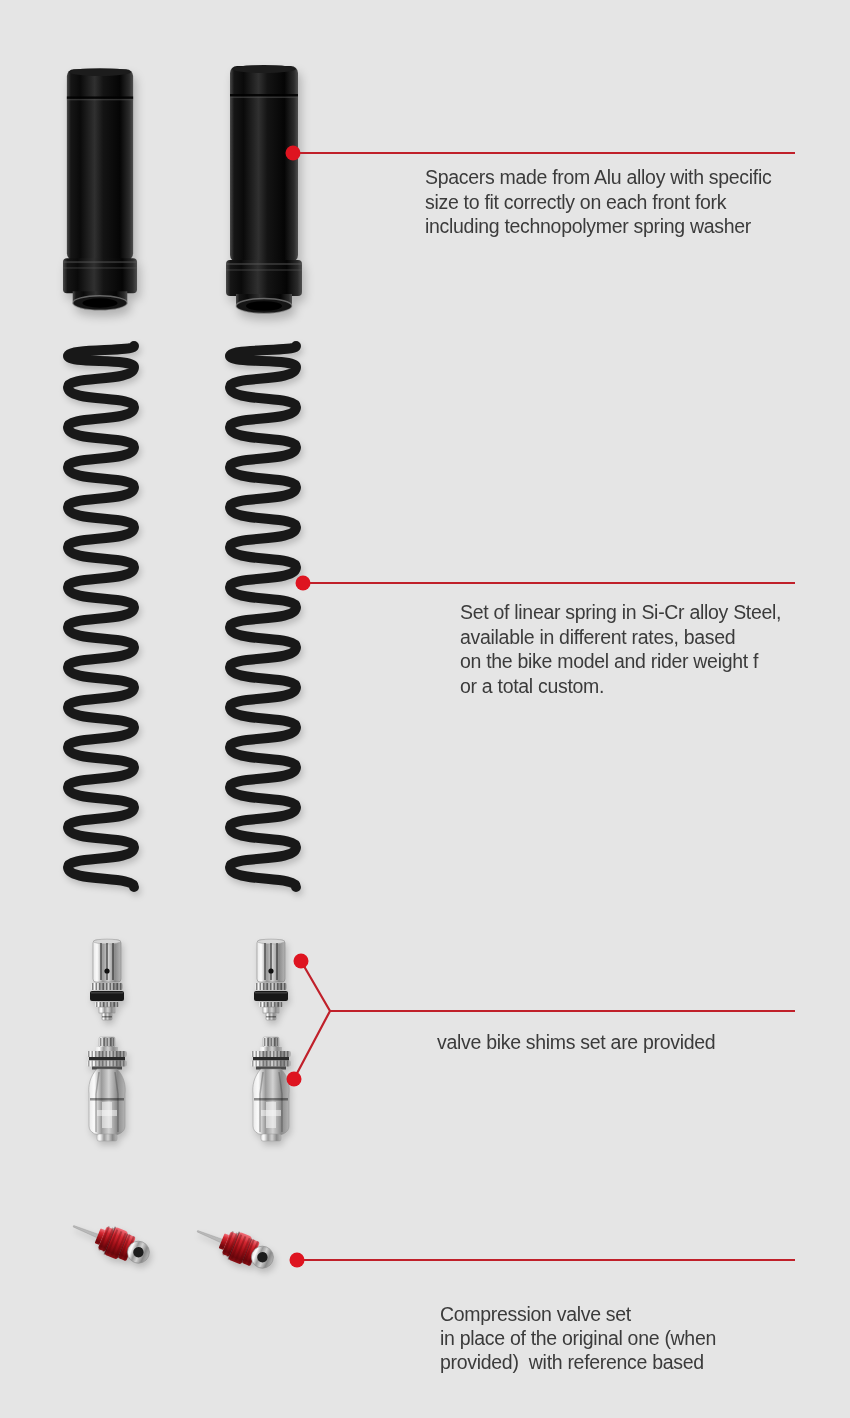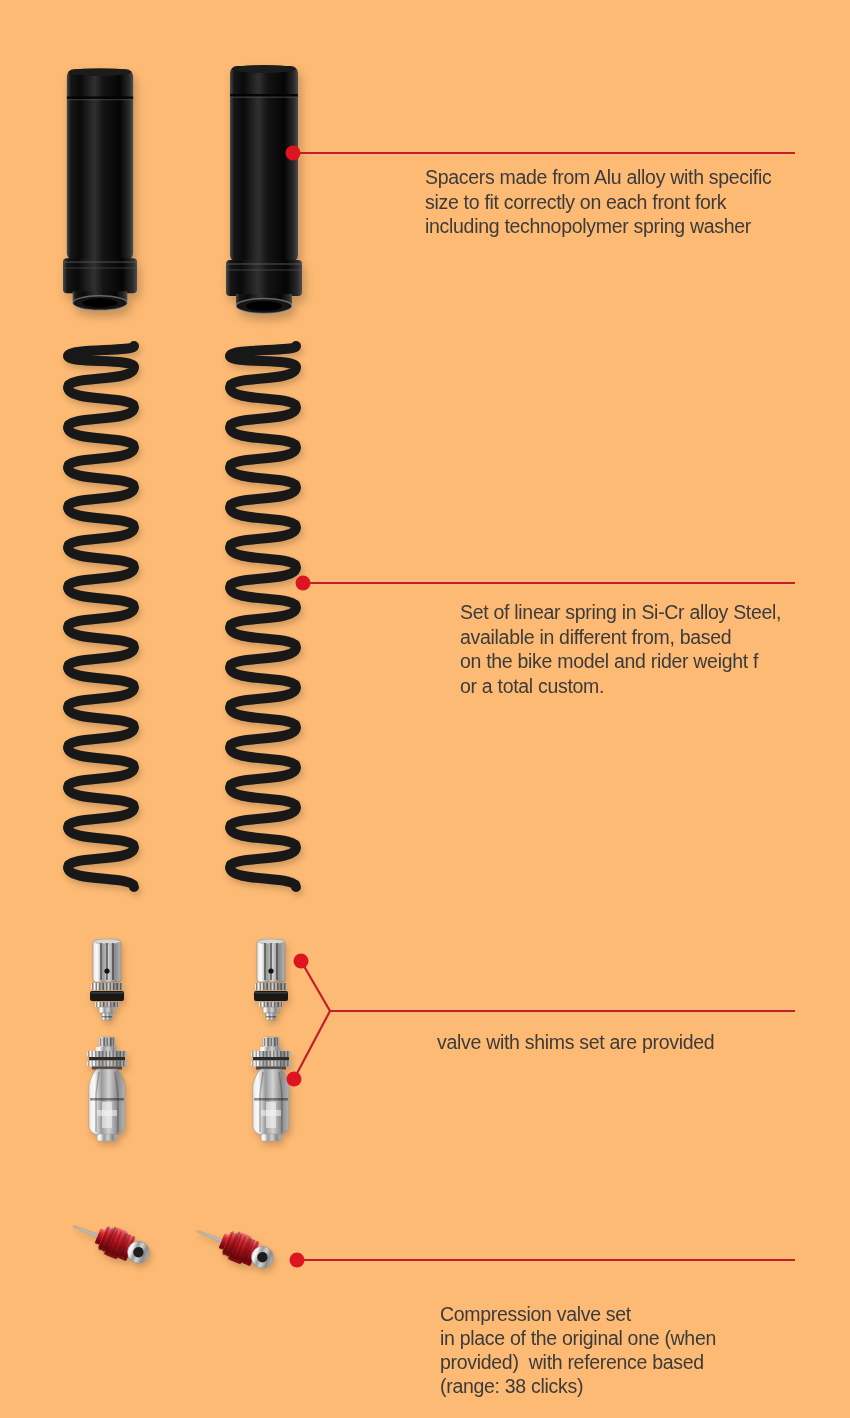--- a/index.html
+++ b/index.html
@@ -1,17 +1,17 @@
 <!DOCTYPE html>
 <html><head>
 <meta charset="utf-8">
 <style>
   html,body{margin:0;padding:0;background:#fff;}
   .page{
-    position:relative;width:850px;height:1418px;background:#fdba74;
+    position:relative;width:850px;height:1418px;background:#e5e5e5;
     font-family:"Liberation Sans",sans-serif;overflow:hidden;
   }
   .part{position:absolute;}
   .shadow-soft{filter:drop-shadow(3px 6px 5px rgba(0,0,0,0.22));}
   .shadow-lite{filter:drop-shadow(2px 4px 3px rgba(0,0,0,0.18));}
   .callout-overlay{position:absolute;left:0;top:0;width:850px;height:1418px;z-index:5;}
   .txt{
     position:absolute;z-index:6;color:#3b3b3b;
     font-size:19.5px;line-height:24.5px;letter-spacing:-0.3px;
   }
@@ -246,29 +246,28 @@
   </svg>
 
   <div class="txt" style="left:425px;top:165px;width:360px">
     <div>Spacers made from Alu alloy with specific</div>
     <div>size to fit correctly on each front fork</div>
     <div>including technopolymer spring washer</div>
   </div>
 
   <div class="txt" style="left:460px;top:600px;width:360px">
     <div>Set of linear spring in Si-Cr alloy Steel,</div>
-    <div>available in different from, based</div>
+    <div>available in different rates, based</div>
     <div>on the bike model and rider weight f</div>
     <div>or a total custom.</div>
   </div>
 
   <div class="txt" style="left:437px;top:1030px;width:360px">
-    <div>valve with shims set are provided</div>
+    <div>valve bike shims set are provided</div>
   </div>
 
   <div class="txt t4" style="left:440px;top:1302px;width:360px">
     <div><span class="b">Compression</span><span> valve set</span></div>
     <div>in place of the original one (when</div>
     <div>provided)  with reference based</div>
-    <div>(range: 38 clicks)</div>
   </div>
 
 </div>
 
 </body></html>

